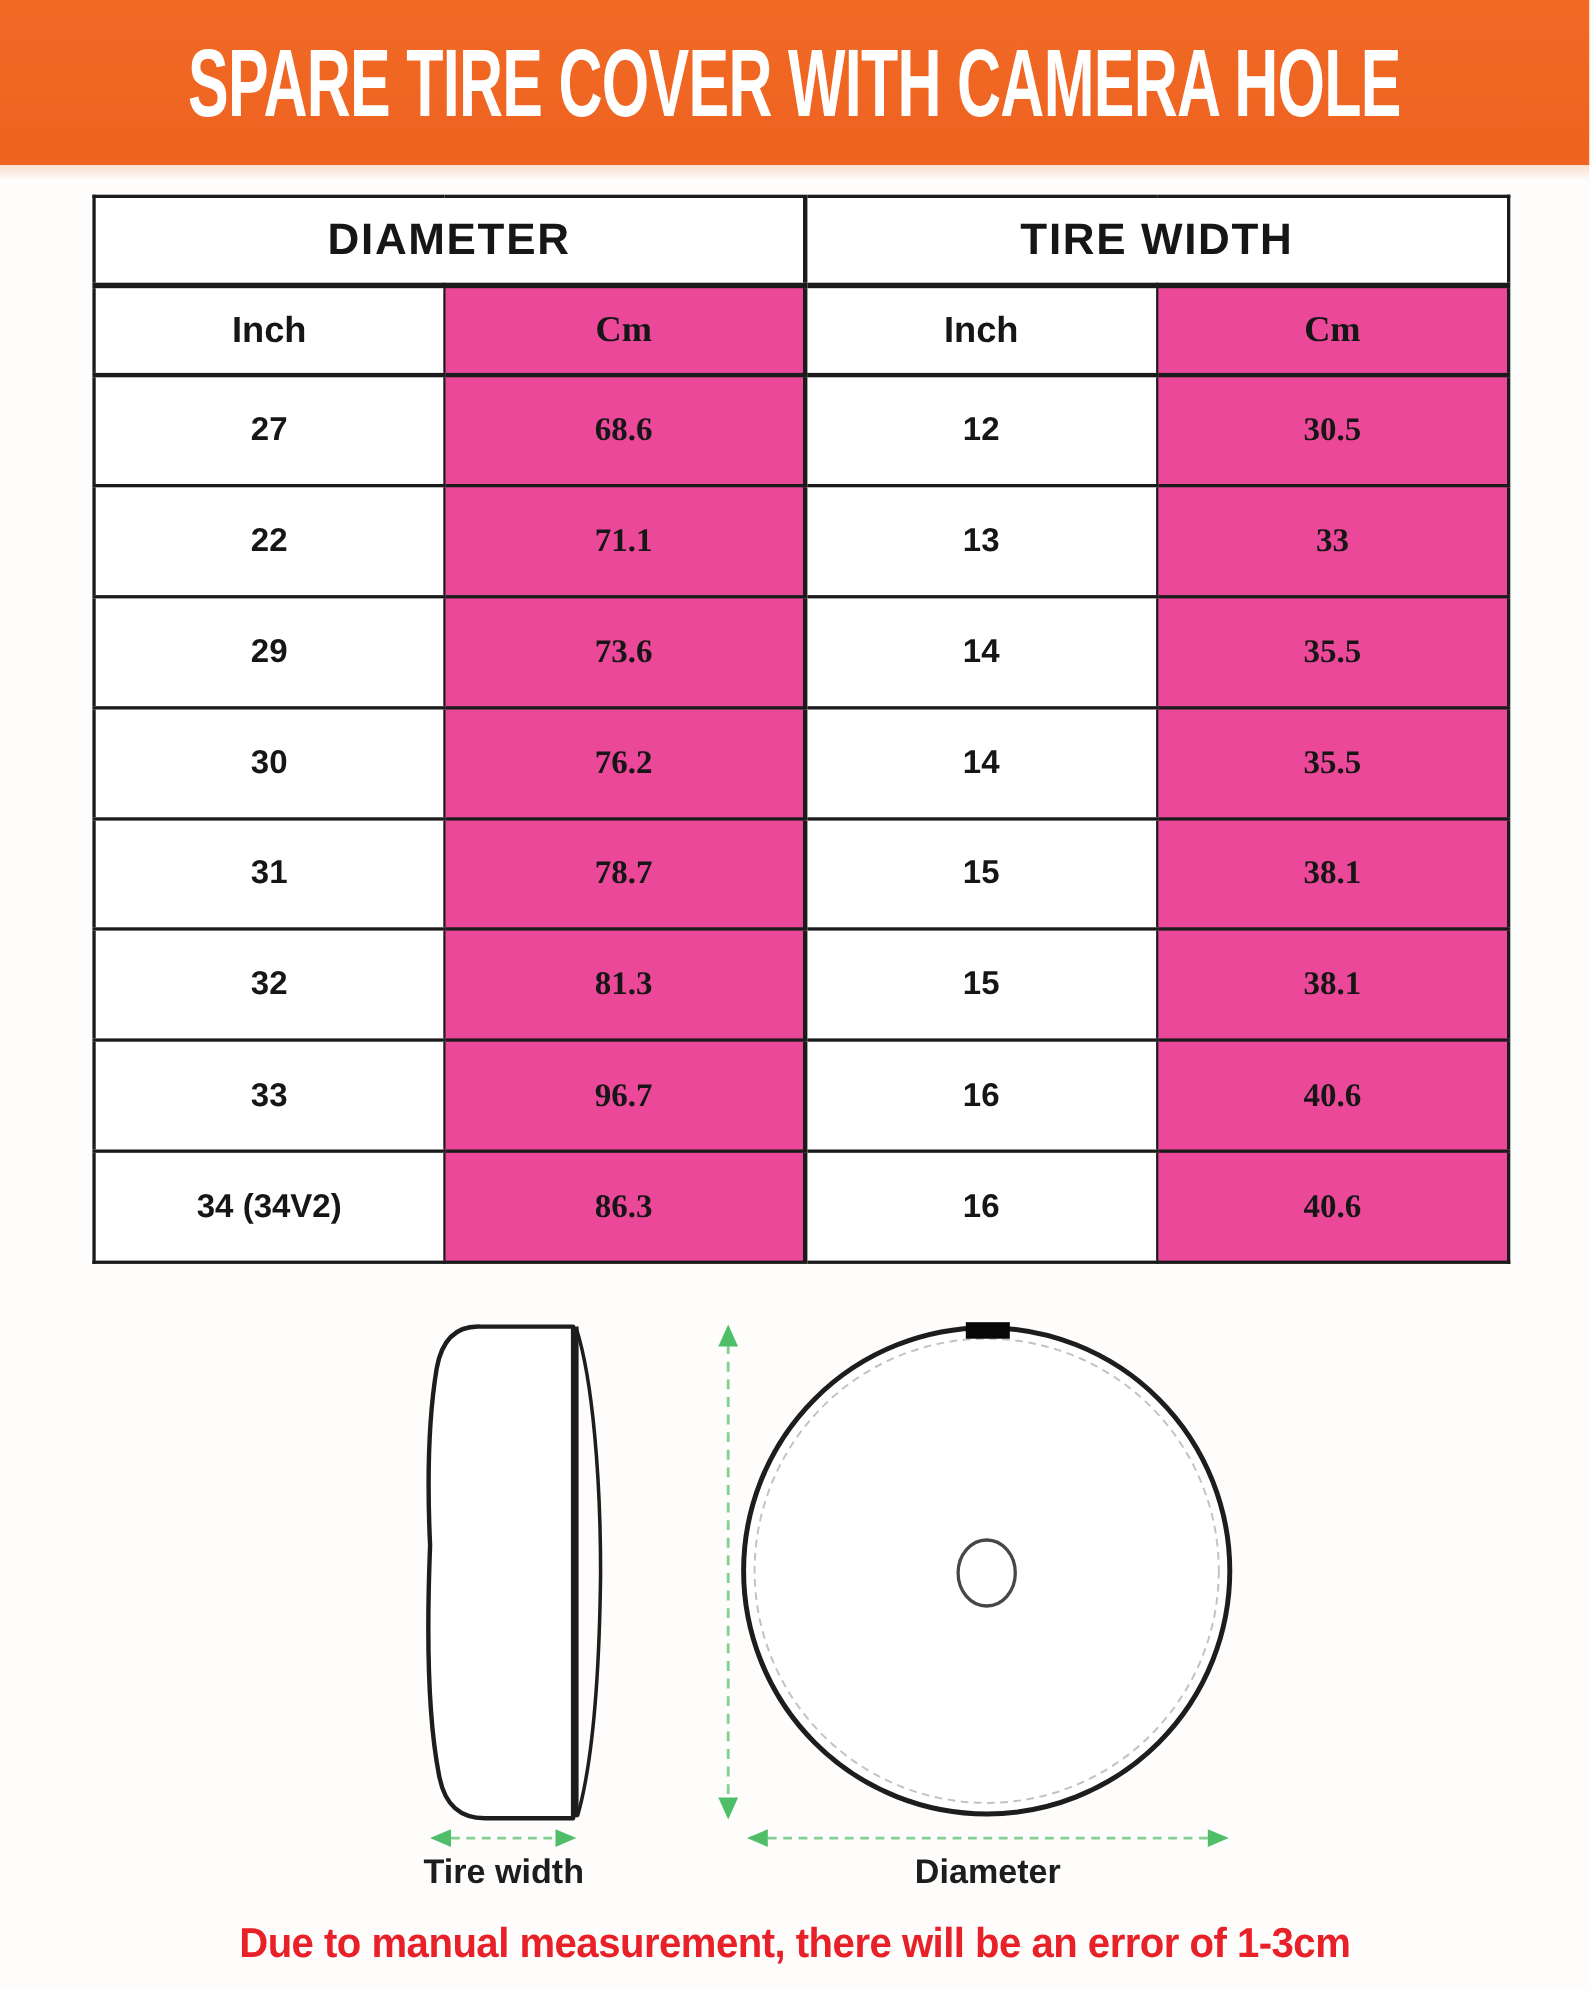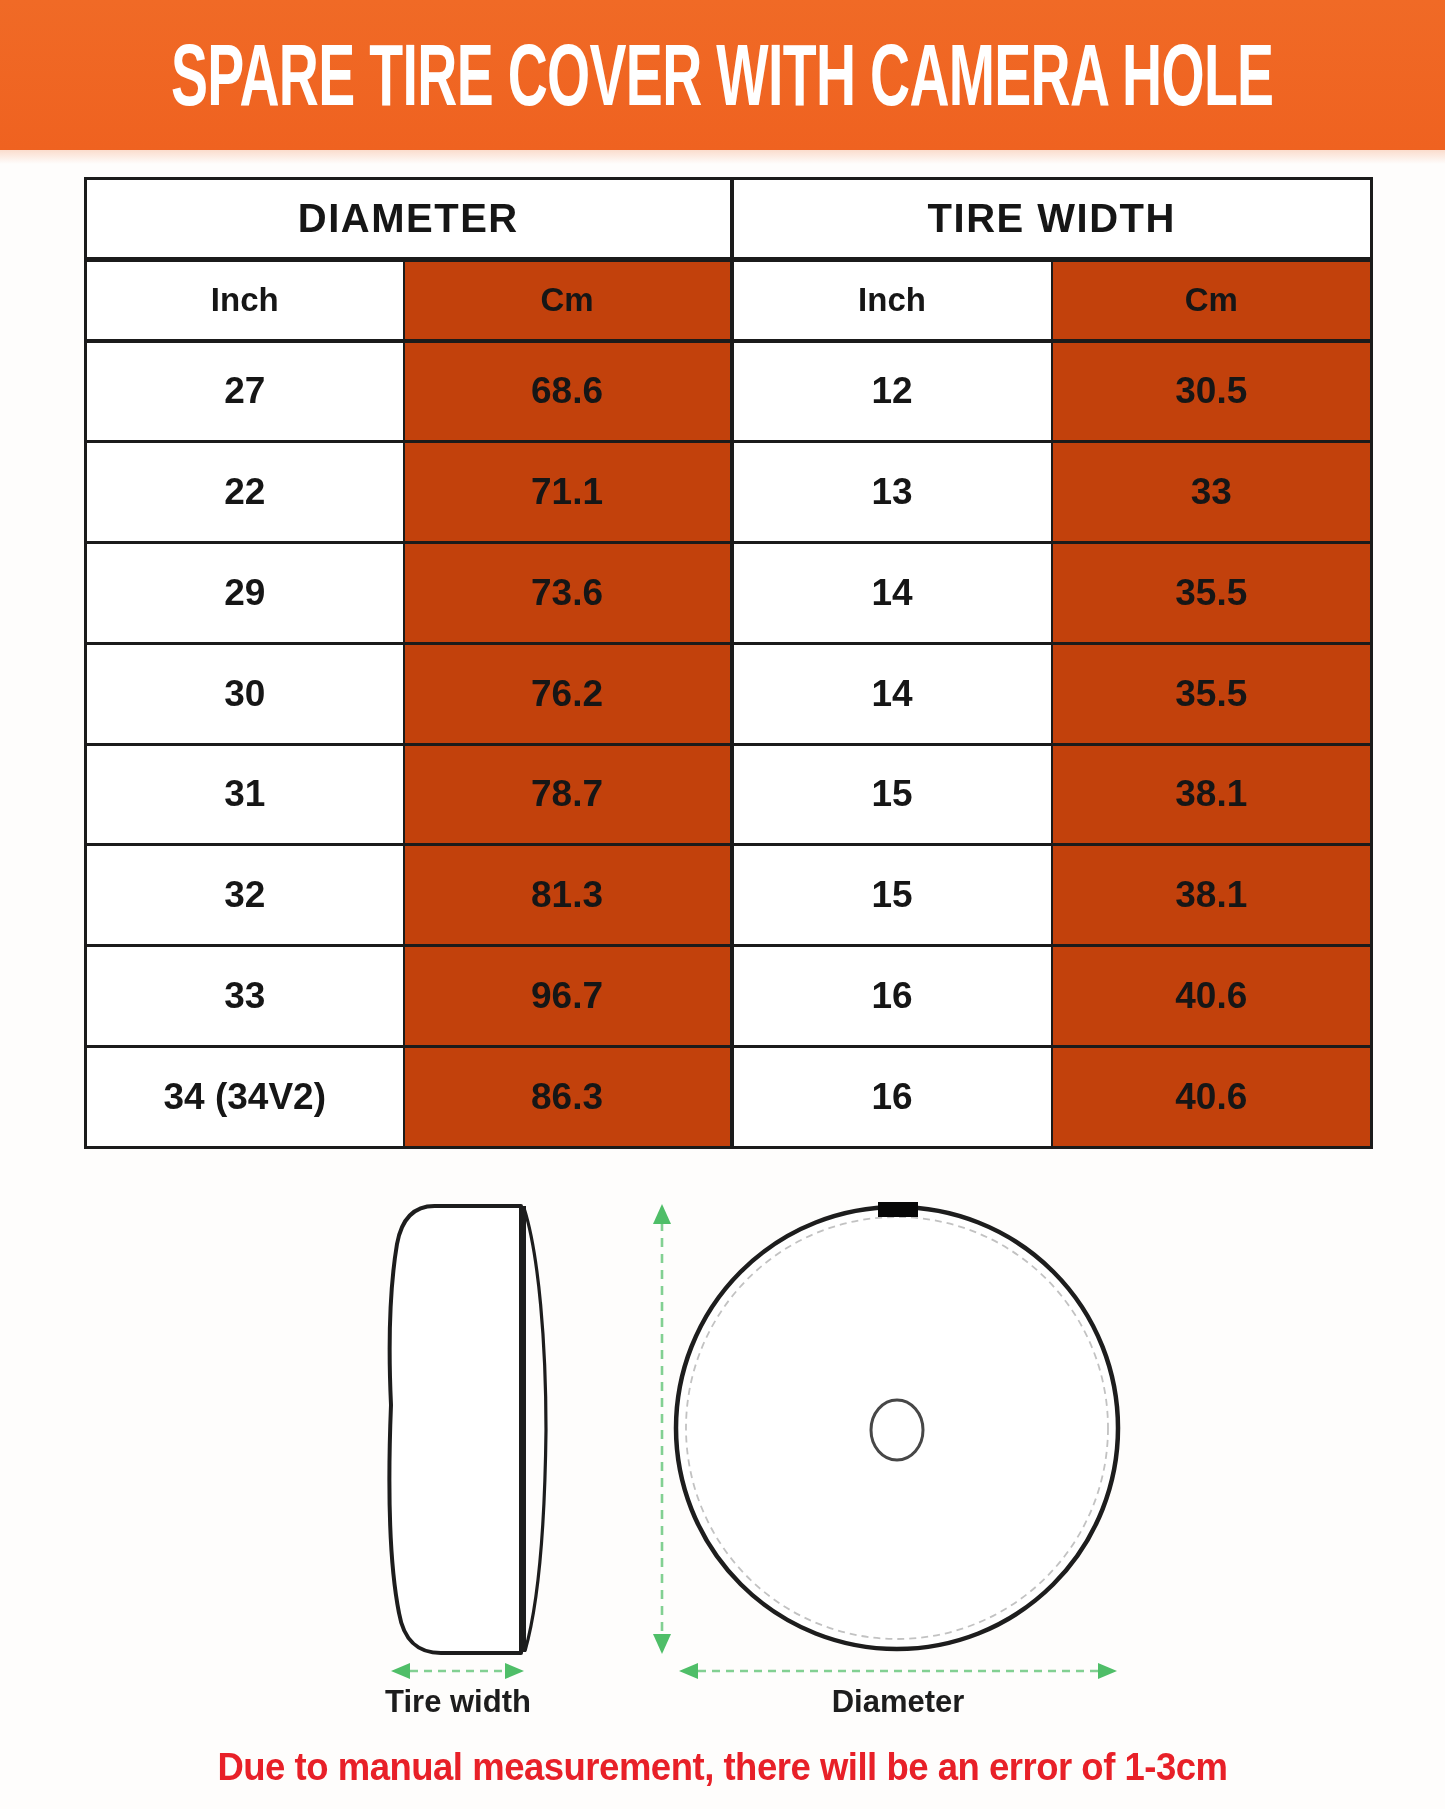--- a/index.html
+++ b/index.html
@@ -49,23 +49,23 @@
     border: 2px solid #1b1b1b;
     text-align: center; vertical-align: middle;
     color: #161616;
     padding: 0;
   }
   .size-table { border: 3px solid #1b1b1b; }
   .size-table thead tr.grp-row th { border-bottom-width: 5px; font-size: 40px; letter-spacing: 1.5px; }
   .size-table thead tr.sub-row th { border-bottom-width: 4px; font-size: 33px; }
   .size-table thead tr { height: 81px; }
   .size-table tbody tr { height: 81px; }
-  .size-table tbody td { font-size: 37px; font-weight: bold; border-top-width: 3px; }
+  .size-table tbody td { font-size: 30px; font-weight: bold; border-top-width: 3px; }
   .size-table th { font-weight: bold; }
-  .size-table .cm-col { background: #c2410c; }
+  .size-table .cm-col { background: #ec4899; font-family: Liberation Serif, serif; }
   .size-table .grp-row th { background: #ffffff; }
   .size-table td:nth-child(2), .size-table .sub-row th:nth-child(2),
   .size-table .grp-row th:first-child { border-right-width: 4px; }
 
   
   .diagram {
     position: absolute; left: 0; top: 1150px;
     width: 1445px; height: 659px;
   }
   .diagram svg { display: block; }

